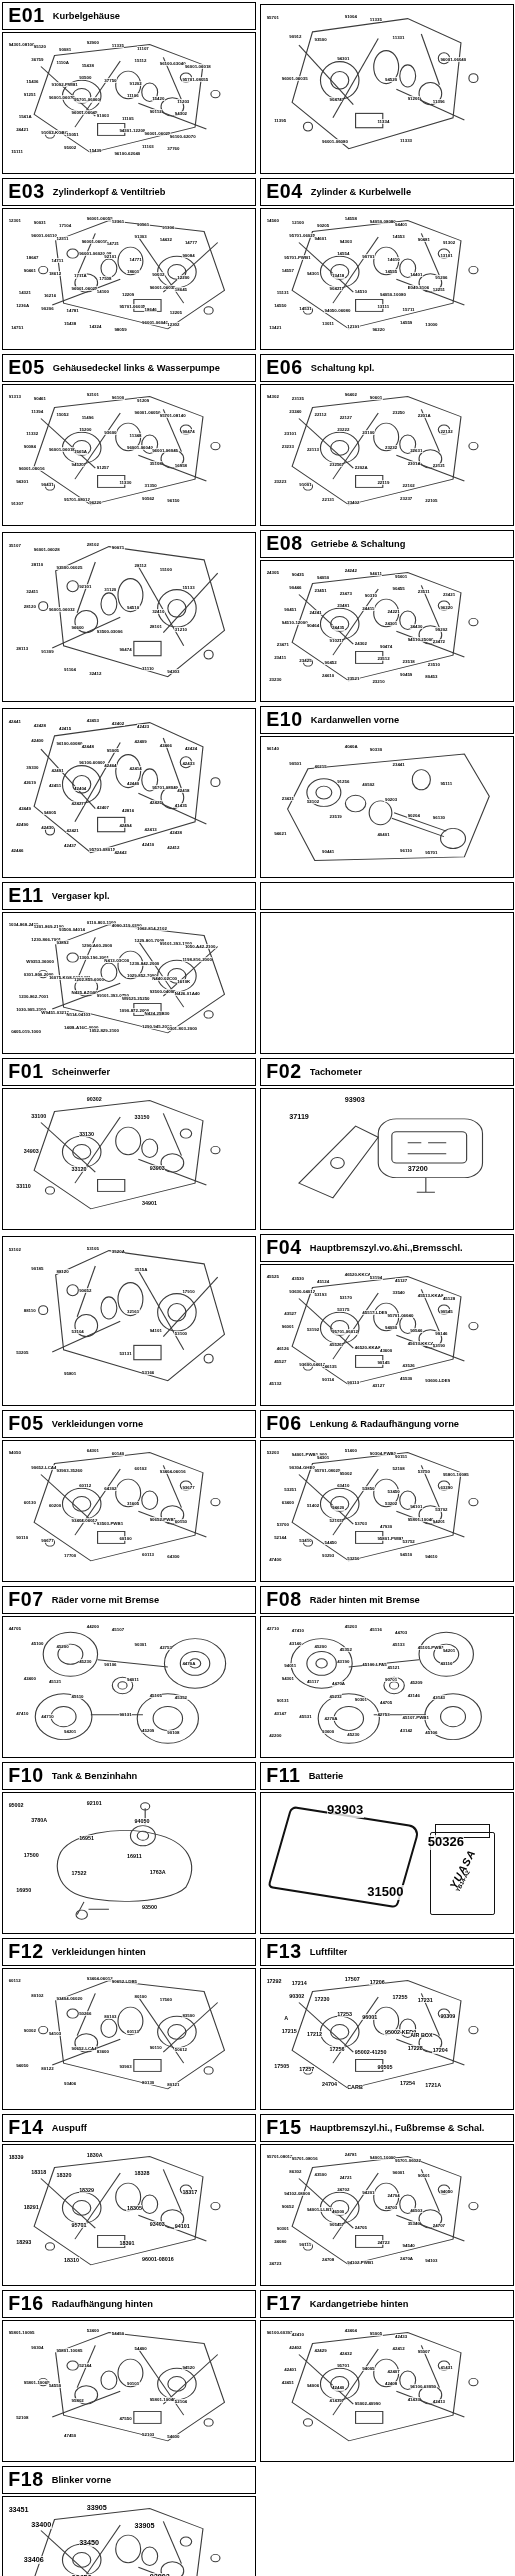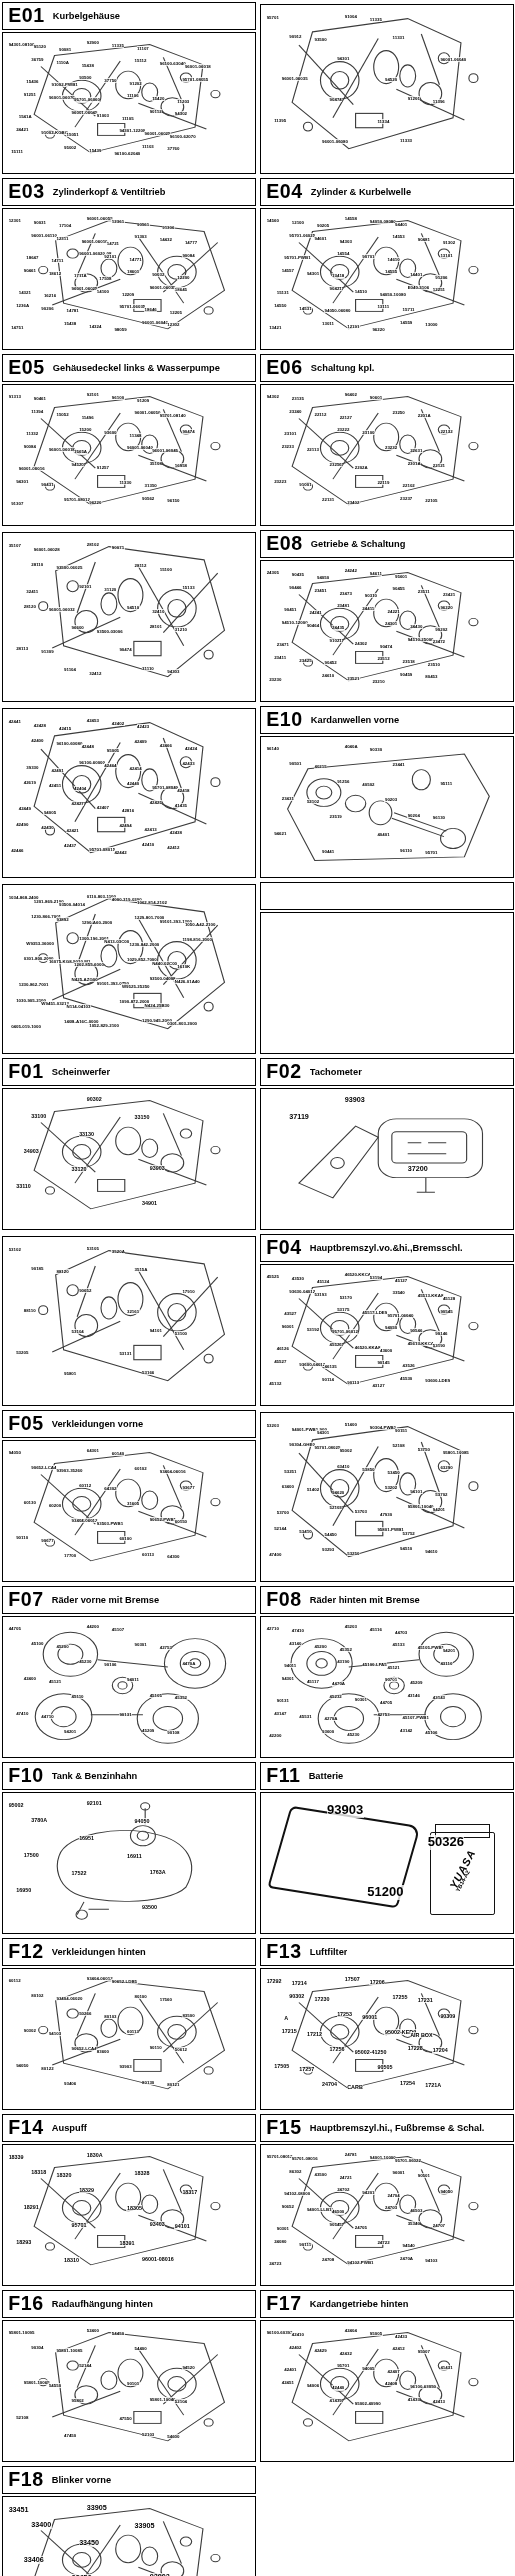--- a/index.html
+++ b/index.html
@@ -566,20 +566,24 @@
           <span class="lbl" style="left: 68%; top: 56%;">96130</span>
           <span class="lbl" style="left: 43%; top: 7%;">90330</span>
           <span class="lbl" style="left: 18%; top: 44%;">52102</span>
           <span class="lbl" style="left: 65%; top: 81%;">95701</span>
           <span class="lbl" style="left: 40%; top: 32%;">40502</span>
         </div>
       </div>
     </div>
 
 <div class="cell">
+      <div class="hdr">
+        <span class="code">E11</span>
+        <span class="title">Vergaser kpl.</span>
+      </div>
       <div class="bodyx">
         <svg class="sk" viewBox="0 0 200 140" preserveAspectRatio="none">
           <use href="#sk-generic"></use>
         </svg>
         <div class="labels">
           <span class="lbl" style="left: 11%; top: 17%;">1230-866-7001</span>
           <span class="lbl" style="left: 58%; top: 54%;">93500-04008</span>
           <span class="lbl" style="left: 33%; top: 5%;">0110-803-1100</span>
           <span class="lbl" style="left: 8%; top: 42%;">0301-800-2000</span>
           <span class="lbl" style="left: 55%; top: 79%;">1290-945-2000</span>
@@ -781,20 +785,24 @@
           <span class="lbl" style="left: 65%; top: 81%;">64300</span>
           <span class="lbl" style="left: 40%; top: 32%;">64302</span>
           <span class="lbl" style="left: 15%; top: 69%;">90677</span>
           <span class="lbl" style="left: 62%; top: 20%;">93404-06016</span>
           <span class="lbl" style="left: 37%; top: 57%;">93503-PWB1</span>
         </div>
       </div>
     </div>
 
 <div class="cell">
+      <div class="hdr">
+        <span class="code">F06</span>
+        <span class="title">Lenkung &amp; Radaufhängung vorne</span>
+      </div>
       <div class="bodyx">
         <svg class="sk" viewBox="0 0 200 140" preserveAspectRatio="none">
           <use href="#sk-generic"></use>
         </svg>
         <div class="labels">
           <span class="lbl" style="left: 11%; top: 17%;">90304-GHE0</span>
           <span class="lbl" style="left: 58%; top: 54%;">95801-10040</span>
           <span class="lbl" style="left: 33%; top: 5%;">51400</span>
           <span class="lbl" style="left: 8%; top: 42%;">63400</span>
           <span class="lbl" style="left: 55%; top: 79%;">94510</span>
@@ -956,21 +964,21 @@
       </div>
       <div class="bodyx">
 <div class="bat-cover"></div>
 <div class="bat-top"></div>
 <div class="bat-box">
           <span class="bat-brand">YUASA</span>
           <span class="bat-model">YB14-A2</span>
         </div>
 <span class="lbl xxl" style="left:26%;top:7%">93903</span>
 <span class="lbl xxl" style="left:66%;top:30%">50326</span>
-<span class="lbl xxl" style="left:42%;top:66%">51200</span>
+<span class="lbl xxl" style="left:42%;top:66%">31500</span>
 </div>
     </div>
 
 <div class="cell">
       <div class="hdr">
         <span class="code">F12</span>
         <span class="title">Verkleidungen hinten</span>
       </div>
       <div class="bodyx">
         <svg class="sk" viewBox="0 0 200 140" preserveAspectRatio="none">

